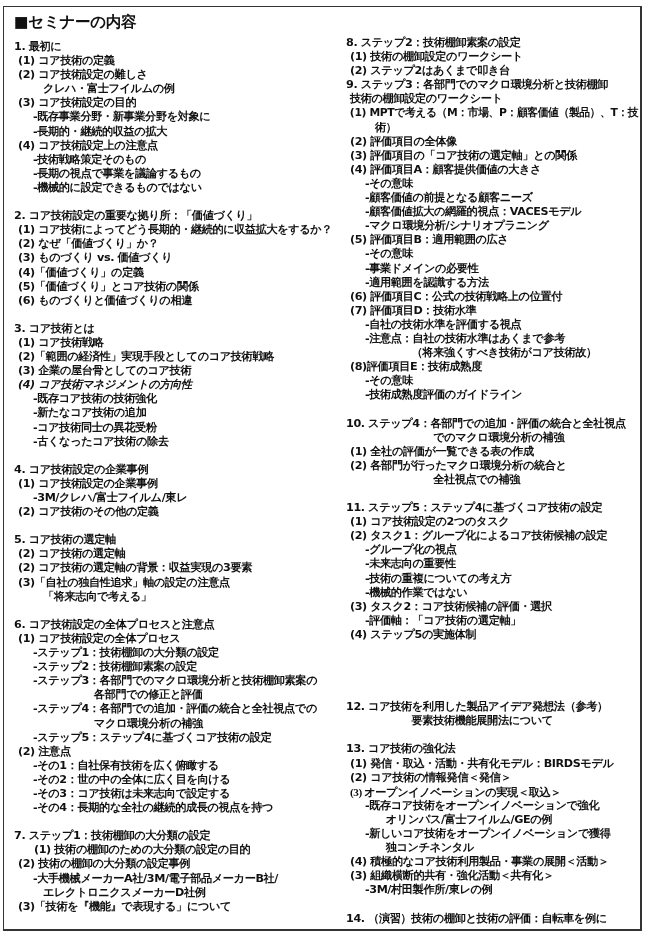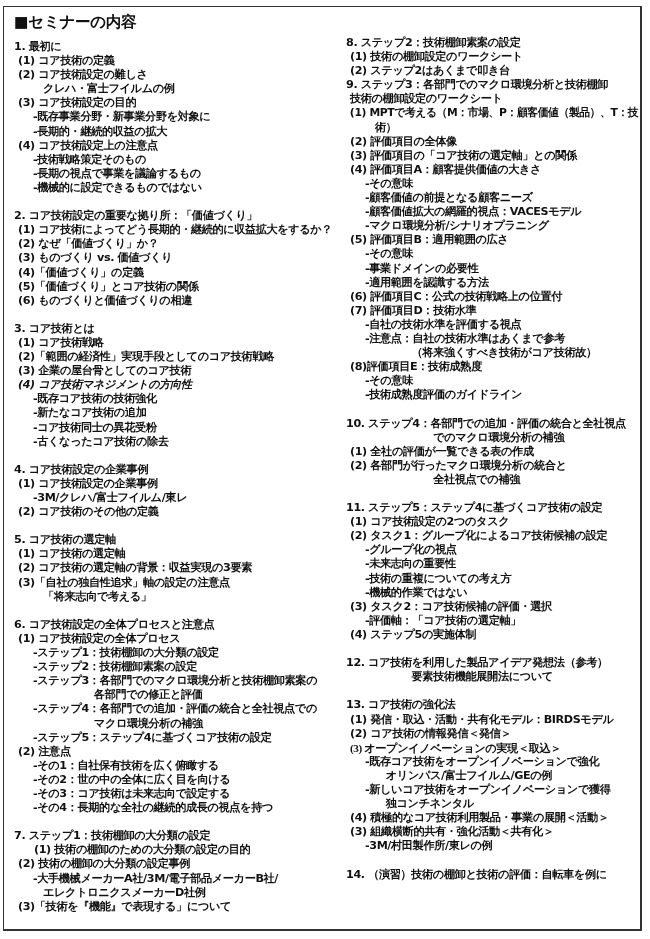--- a/index.html
+++ b/index.html
@@ -58,21 +58,21 @@
     <div class="line l2" style="display: block;">-新たなコア技術の追加</div>
     <div class="line l2" style="display: block;">-コア技術同士の異花受粉</div>
     <div class="line l2" style="display: block;">-古くなったコア技術の除去</div>
     <div class="gap"></div>
     <div class="line l0" style="display: block;">4. コア技術設定の企業事例</div>
     <div class="line l1" style="display: block;">(1) コア技術設定の企業事例</div>
     <div class="line l2" style="display: block;">-3M/クレハ/富士フイルム/東レ</div>
     <div class="line l1" style="display: block;">(2)  コア技術のその他の定義</div>
     <div class="gap"></div>
     <div class="line l0" style="display: block;">5. コア技術の選定軸</div>
-    <div class="line l1" style="display: block;">(1) コア技術の選定軸</div>
+    <div class="line l1" style="display: block;">(2) コア技術の選定軸</div>
     <div class="line l1" style="display: block;">(2) コア技術の選定軸の背景：収益実現の3要素</div>
     <div class="line l1" style="display: block;">(3)「自社の独自性追求」軸の設定の注意点</div>
     <div class="line l3" style="display: block;">「将来志向で考える」</div>
     <div class="gap"></div>
     <div class="line l0" style="display: block;">6. コア技術設定の全体プロセスと注意点</div>
     <div class="line l1" style="display: block;">(1) コア技術設定の全体プロセス</div>
     <div class="line l2" style="display: block;">-ステップ1：技術棚卸の大分類の設定</div>
     <div class="line l2" style="display: block;">-ステップ2：技術棚卸素案の設定</div>
     <div class="line l2" style="display: block;">-ステップ3：各部門でのマクロ環境分析と技術棚卸素案の</div>
     <div class="line l4" style="display: block;">　　　 各部門での修正と評価</div>
@@ -130,21 +130,21 @@
     <div class="line l1" style="display: block;">(1) コア技術設定の2つのタスク</div>
     <div class="line l1" style="display: block;">(2) タスク1：グループ化によるコア技術候補の設定</div>
     <div class="line l2" style="display: block;">-グループ化の視点</div>
     <div class="line l2" style="display: block;">-未来志向の重要性</div>
     <div class="line l2" style="display: block;">-技術の重複についての考え方</div>
     <div class="line l2" style="display: block;">-機械的作業ではない</div>
     <div class="line l1" style="display: block;">(3) タスク2：コア技術候補の評価・選択</div>
     <div class="line l2" style="display: block;">-評価軸：「コア技術の選定軸」</div>
     <div class="line l1" style="display: block;">(4) ステップ5の実施体制</div>
     <div class="gap"></div>
-    <div class="line l0" style="display: block;">12. コア技術を利用した製品アイデア発想法（参考）</div>
+    <div class="line l0" style="display: block; margin-top: 44px;">12. コア技術を利用した製品アイデア発想法（参考）</div>
     <div class="line l4" style="display: block;">　　要素技術機能展開法について</div>
     <div class="gap"></div>
     <div class="line l0" style="display: block;">13. コア技術の強化法</div>
     <div class="line l1" style="display: block;">(1) 発信・取込・活動・共有化モデル：BIRDSモデル</div>
     <div class="line l1" style="display: block;">(2) コア技術の情報発信＜発信＞</div>
     <div class="line l1" style="display: block; font-family: Liberation Serif, serif;">(3) オープンイノベーションの実現＜取込＞</div>
     <div class="line l2" style="display: block;">-既存コア技術をオープンイノベーションで強化</div>
     <div class="line l3" style="display: block;">　オリンパス/富士フイルム/GEの例</div>
     <div class="line l2" style="display: block;">-新しいコア技術をオープンイノベーションで獲得</div>
     <div class="line l3" style="display: block;">　独コンチネンタル</div>

